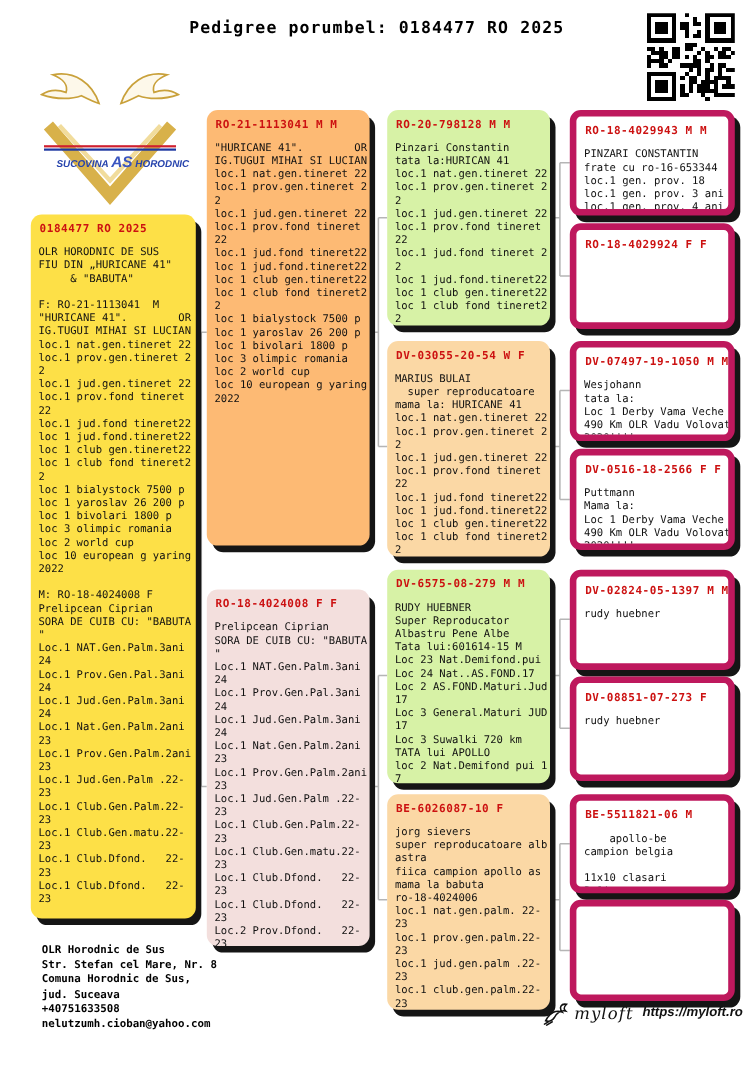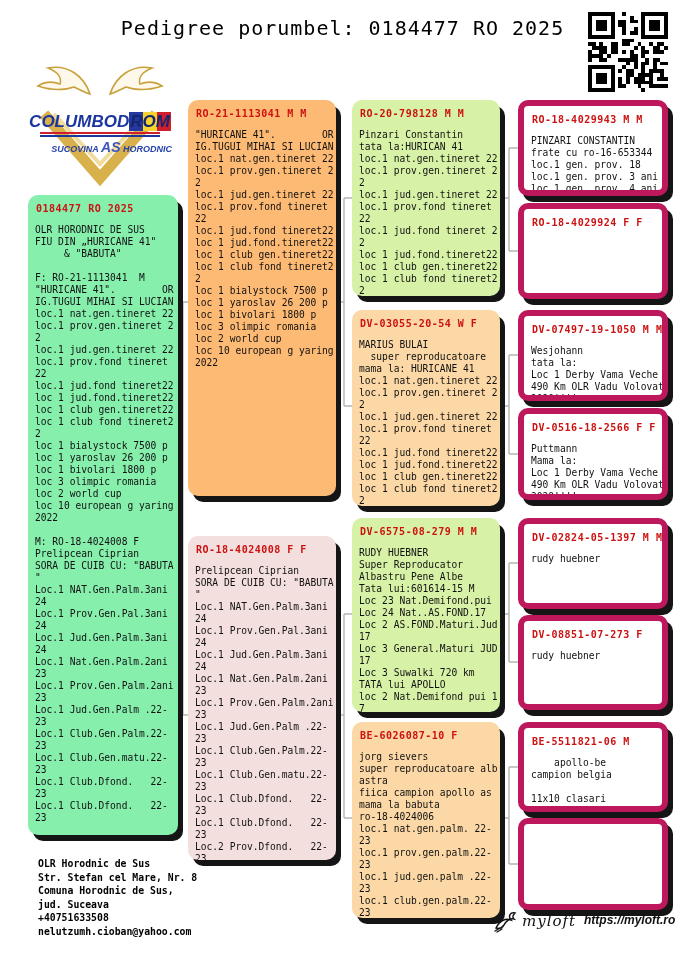--- a/index.html
+++ b/index.html
@@ -1,20 +1,20 @@
 <!DOCTYPE html>
 <html><head>
 <meta charset="utf-8">
 <style>
   html,body{margin:0;padding:0;background:#fff;}
   body{width:685px;height:968px;position:relative;overflow:hidden;
        font-family:"DejaVu Sans Mono",monospace;color:#111;}
 
   .page-title{position:absolute;top:16px;left:0;width:100%;
-    box-sizing:border-box;text-align:center;font-size:20px;font-weight:normal;
+    box-sizing:border-box;text-align:center;font-size:15px;font-weight:bold;
     letter-spacing:1px;color:#000;}
 
   
   .qr{position:absolute;left:588px;top:12px;width:80px;height:80px;background:#fff;}
   .qr svg{width:80px;height:80px;shape-rendering:crispEdges;}
 
   
   .logo{position:absolute;left:26px;top:54px;width:148px;height:134px;z-index:1;}
   .logo svg{position:absolute;left:0;top:0;}
   .logo-name{position:absolute;left:2px;top:58px;width:144px;text-align:center;
@@ -31,21 +31,21 @@
 
   
   .connectors{position:absolute;left:0;top:0;z-index:0;}
 
   
   .box{position:absolute;border-radius:10px;box-shadow:5px 6px 0 #151515;
     padding:6px 5px 4px 7px;box-sizing:border-box;overflow:hidden;z-index:2;}
   .box-title{color:#cc1111;font-weight:bold;font-size:10px;letter-spacing:0.5px;
     margin:2px 0 10px 1px;white-space:pre;}
   .box-body{font-size:9.6px;line-height:12px;white-space:pre;color:#111;}
-  .gray  {background:#86efac;}
+  .gray  {background:#fde047;}
   .blue  {background:#fdba74;}
   .green {background:#d7f2a6;}
   .orange{background:#fbd8a5;}
   .pink  {background:#f3dfdd;}
   .white {background:#ffffff;border:6px solid #be185d;}
 
   
   .footer-address{position:absolute;left:38px;top:857px;z-index:1;
     font-weight:bold;font-size:9.8px;line-height:13.5px;white-space:pre;color:#000;}
   .myloft{position:absolute;left:492px;top:906px;width:180px;height:36px;z-index:3;}
@@ -207,21 +207,20 @@
 
 <div class="logo">
   <svg width="148" height="134" viewBox="0 0 148 134">
     <path d="M18 60 L74 124 L130 60" fill="none" stroke="#d8b14a" stroke-width="11"></path>
     <path d="M28 60 L74 110 L120 60" fill="none" stroke="#f1dc9c" stroke-width="4"></path>
     <g stroke="#c9a13b" stroke-width="1.6" fill="#fdf8ea">
       <path d="M64 40 C58 22 42 10 22 14 C32 18 36 24 34 30 C26 27 18 28 12 32 C26 37 40 36 48 33 C54 36 60 39 64 40 Z"></path>
       <path d="M84 40 C90 22 106 10 126 14 C116 18 112 24 114 30 C122 27 130 28 136 32 C122 37 108 36 100 33 C94 36 88 39 84 40 Z"></path>
     </g>
   </svg>
-  <div class="logo-name"><span>COLUMBOD</span><span class="rom">ROM</span></div>
   <div class="logo-rule-red"></div>
   <div class="logo-rule-blue"></div>
   <div class="logo-sub"><span>SUCOVINA</span> <span class="as">AS</span> <span>HORODNIC</span></div>
 </div>
 
 <div class="box gray" style="left:28px;top:195px;width:150px;height:640px">
   <div class="box-title">0184477 RO 2025</div>
   <div class="box-body">OLR HORODNIC DE SUS
 FIU DIN „HURICANE 41"
      &amp; "BABUTA"

